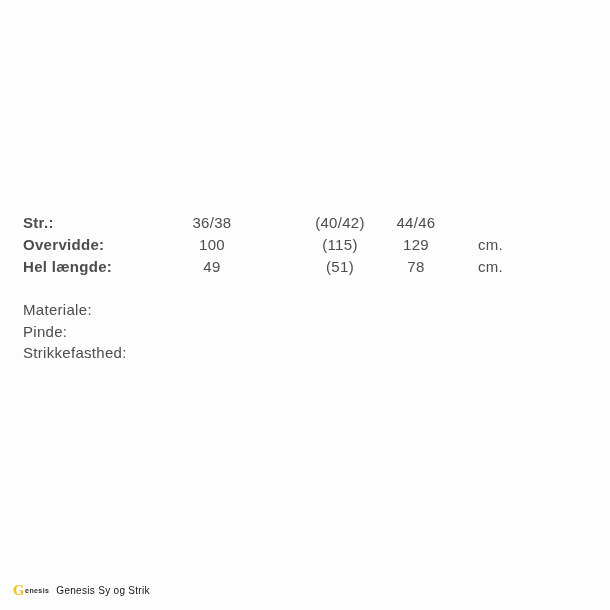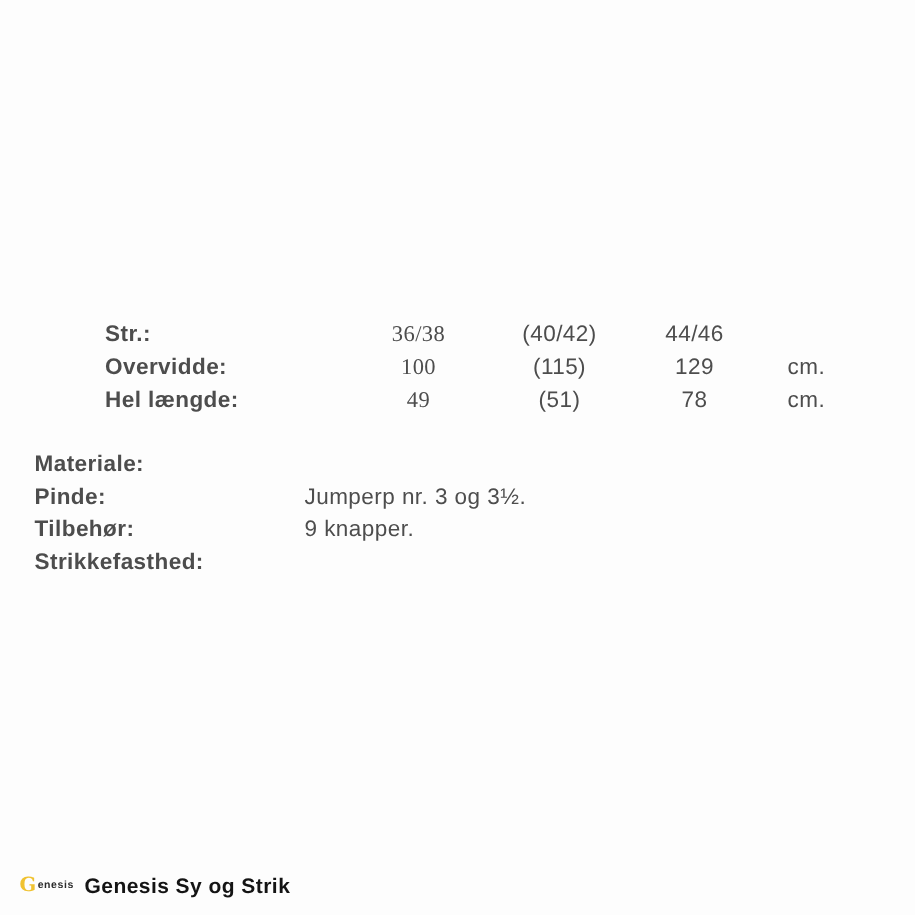--- a/index.html
+++ b/index.html
@@ -19,54 +19,53 @@
   .size-table{
     position:absolute;
     top:212px;left:0;width:610px;
   }
   .size-row{
     position:relative;
     height:22px;
     font-size:15px;
     line-height:22px;
     letter-spacing:0.3px;
-    margin-left:47px;
   }
   .size-row .label{
     position:absolute;left:23px;top:0;
     font-weight:bold;
     white-space:nowrap;
   }
   .size-row .v1,.size-row .v2,.size-row .v3{
     position:absolute;top:0;
     transform:translateX(-50%);
     white-space:nowrap;
   }
-  .size-row .v1{left:232px;font-family:Liberation Serif, serif;}
-  .size-row .v2{left:326px;}
+  .size-row .v1{left:212px;}
+  .size-row .v2{left:340px;}
   .size-row .v3{left:416px;}
   .size-row .unit{
     position:absolute;left:478px;top:0;
     white-space:nowrap;
   }
   
   .spec-list{
     position:absolute;
     top:299px;left:0;width:610px;
   }
   .spec-row{
     position:relative;
     height:21.6px;
     font-size:15px;
     line-height:21.6px;
     letter-spacing:0.3px;
   }
   .spec-row .label{
     position:absolute;left:23px;top:0;
-    font-weight:bold;
+    font-weight:normal;
     white-space:nowrap;
   }
   .spec-row .value{
     position:absolute;left:203px;top:0;
     white-space:nowrap;
   }
   
   .footer{
     position:absolute;
     left:13px;top:583px;
@@ -89,22 +88,22 @@
     margin-right:1px;
   }
   .logo-rest{
     font-size:7px;
     font-weight:bold;
     color:#2b2b2b;
     letter-spacing:0.4px;
     line-height:13px;
   }
   .brand{
-    font-size:14px;
-    font-weight:bold;
+    font-size:10px;
+    font-weight:normal;
     color:#141414;
     letter-spacing:0.3px;
     white-space:nowrap;
   }
 </style>
 </head>
 <body>
 
 <div class="page">
 
@@ -138,27 +137,22 @@
 
   <div class="spec-list">
 
     <div class="spec-row">
       <span class="label">Materiale:</span>
     </div>
 
 
     <div class="spec-row">
       <span class="label">Pinde:</span>
-      <span class="value">Jumperp nr. 3 og 3½.</span>
     </div>
 
-    <div class="spec-row">
-      <span class="label">Tilbehør:</span>
-      <span class="value">9 knapper.</span>
-    </div>
 
     <div class="spec-row">
       <span class="label">Strikkefasthed:</span>
     </div>
 
   </div>
 
   <div class="footer">
     <span class="logo">
       <span class="logo-g">G</span>

